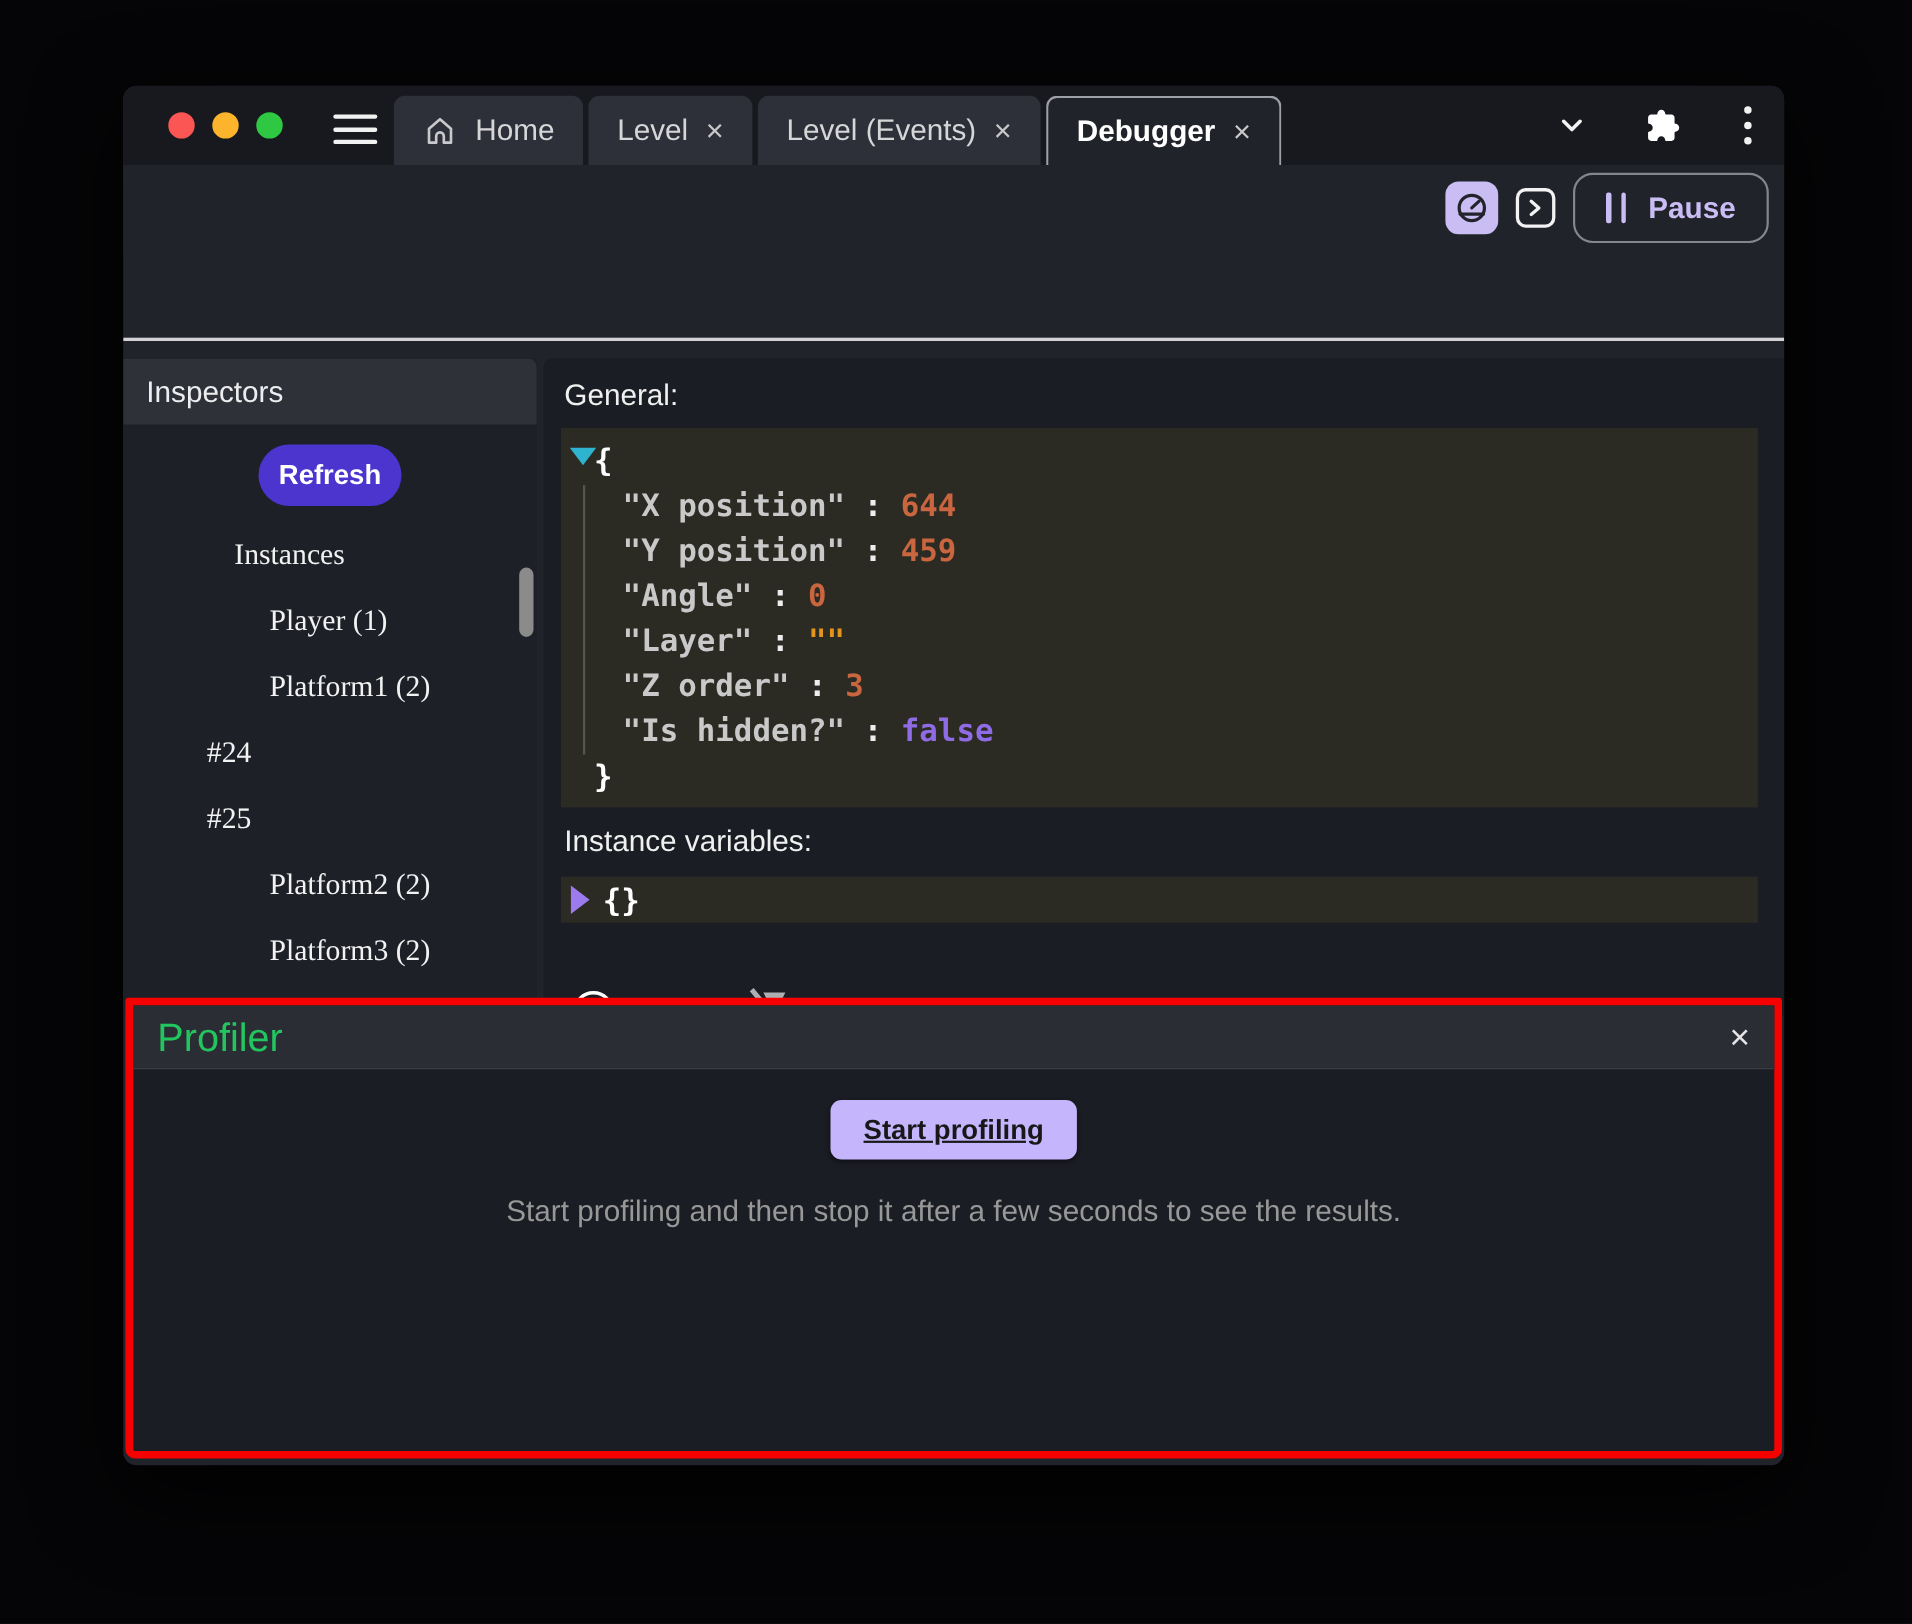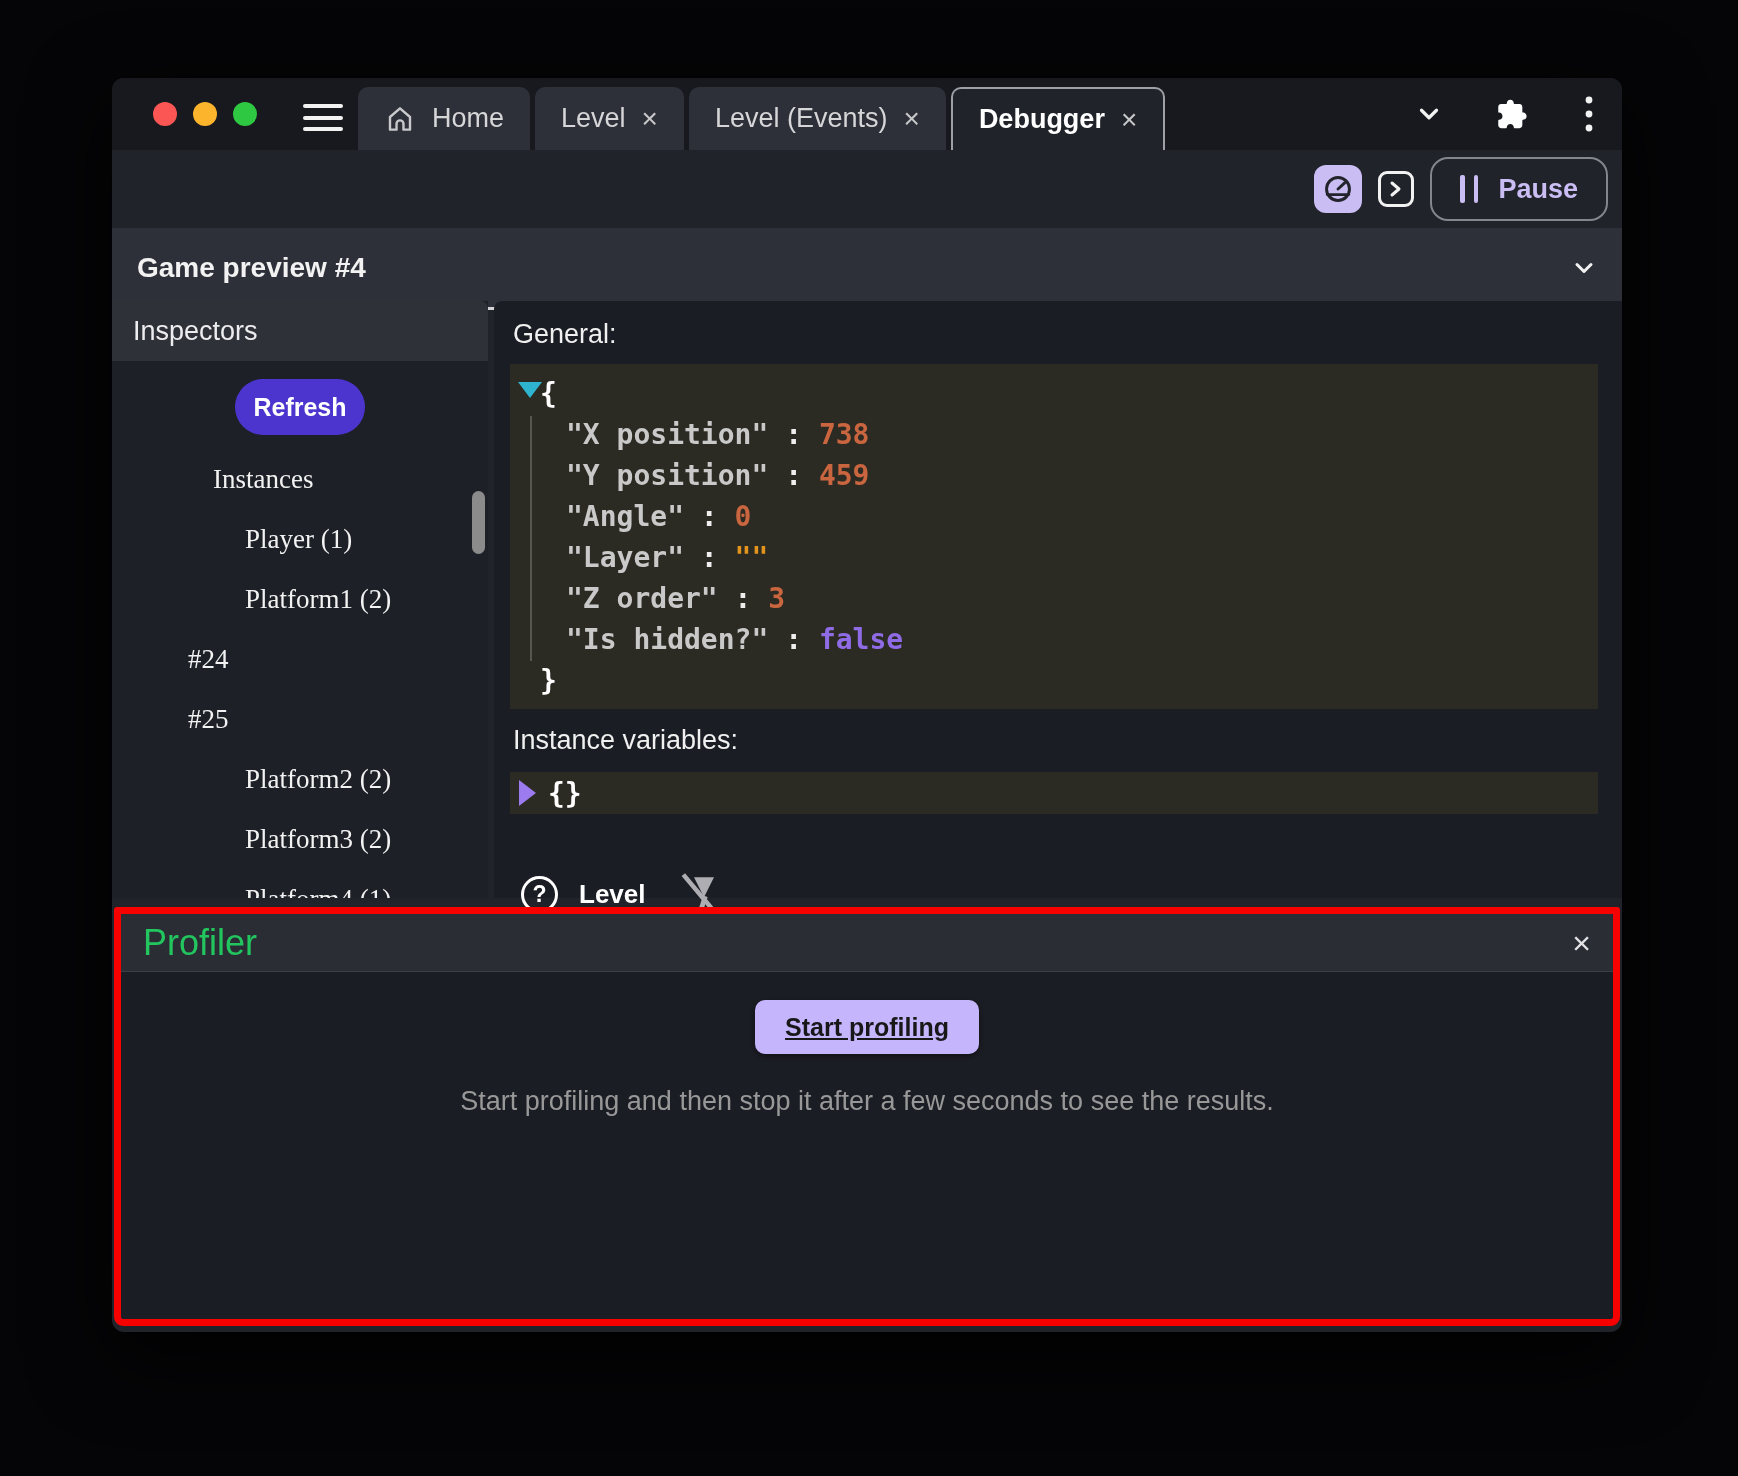--- a/index.html
+++ b/index.html
@@ -40,21 +40,21 @@
   .pause-bars i{display:block;width:4.5px;height:28px;background:var(--lavender);border-radius:2px;}
   .pause-label{font-size:27px;font-weight:700;color:var(--lavender);}
 
   
   .preview-header{position:absolute;left:0;top:150px;width:100%;height:79px;background:var(--preview-bg);
     display:flex;align-items:center;justify-content:space-between;padding:0 24px 0 25px;cursor:pointer;}
   .preview-title{font-size:28px;font-weight:600;color:#f2f2f2;}
   .divider{position:absolute;left:0;top:229px;width:100%;height:3px;background:#d2d2d6;}
 
   
-  .content{position:absolute;left:0;top:223px;width:100%;height:597px;}
+  .content{position:absolute;left:0;top:248px;width:100%;height:597px;}
   .sidebar{position:absolute;left:0;top:0;width:376px;height:100%;background:var(--sidebar-bg);overflow:hidden;}
   .sidebar-header{height:60px;background:var(--header-bg);border-radius:0 8px 0 0;display:flex;align-items:center;
     padding-left:21px;font-size:27px;color:#ededef;}
   .refresh-btn{display:block;margin:18px auto 0;width:130px;height:56px;border:none;border-radius:28px;
     background:var(--accent);color:#fff;font-size:25px;font-weight:700;font-family:inherit;cursor:pointer;}
   .tree{margin-top:14px;}
   .tree-item{height:60px;display:flex;align-items:center;font-size:27px;color:#f2f2f2;cursor:pointer;white-space:nowrap;font-family:Liberation Serif, serif;}
   .tree-item.lvl1{padding-left:101px;}
   .tree-item.lvl2{padding-left:133px;}
   .tree-item.lvl3{padding-left:76px;}
@@ -172,26 +172,20 @@
         <button class="pause-btn">
           <span class="pause-bars">
               <i></i>
               <i></i>
             </span>
           <span class="pause-label">Pause</span>
         </button>
       </div>
     </div>
 
-    <div class="preview-header">
-      <span class="preview-title">Game preview #4</span>
-      <svg width="28" height="28" viewBox="0 0 24 24" fill="none" stroke="#f2f2f2" stroke-width="2.6" stroke-linecap="round" stroke-linejoin="round">
-          <polyline points="6,9 12,15 18,9"></polyline>
-        </svg>
-    </div>
     <div class="divider"></div>
 
     <div class="content">
 
       <div class="sidebar">
         <div class="sidebar-header">Inspectors</div>
         <button class="refresh-btn">Refresh</button>
         <div class="tree" id="tree">
             <div class="tree-item lvl1">Instances</div>
             <div class="tree-item lvl2">Player (1)</div>
@@ -209,21 +203,21 @@
         <div class="section-label lbl-general">General:</div>
 
         <div class="json-box">
           <span class="tri tri-down"></span>
           <div class="json-guide"></div>
           <div class="json-row json-brace">{</div>
           <div id="json-rows">
               <div class="json-row json-prop">
                 <span class="json-key">"X position"</span>
                 <span class="json-colon"> : </span>
-                <span style="color: rgb(201, 101, 63);">738</span>
+                <span style="color: rgb(201, 101, 63);">644</span>
               </div>
               <div class="json-row json-prop">
                 <span class="json-key">"Y position"</span>
                 <span class="json-colon"> : </span>
                 <span style="color: rgb(201, 101, 63);">459</span>
               </div>
               <div class="json-row json-prop">
                 <span class="json-key">"Angle"</span>
                 <span class="json-colon"> : </span>
                 <span style="color: rgb(201, 101, 63);">0</span>

